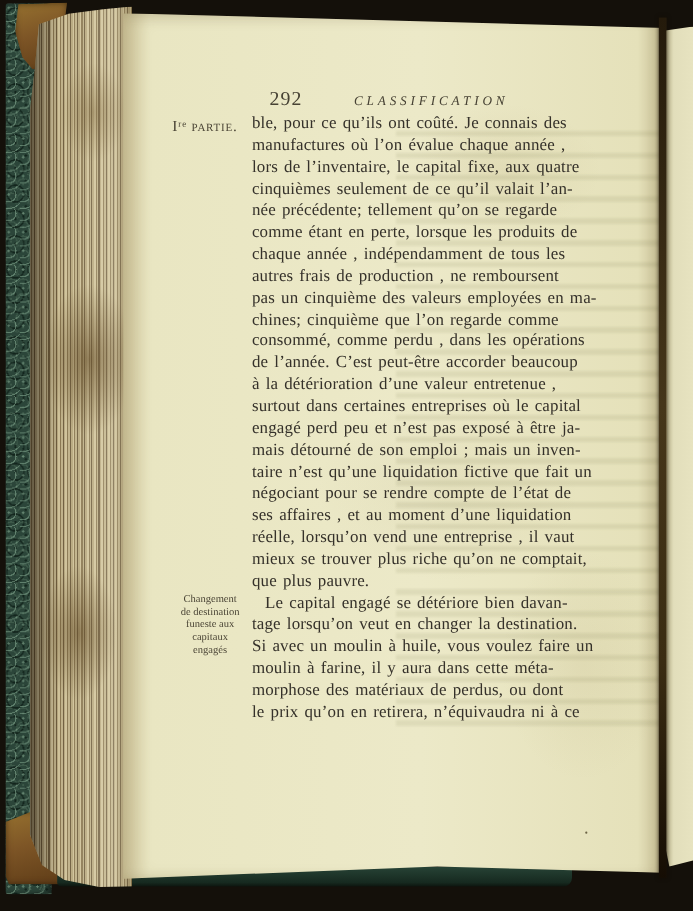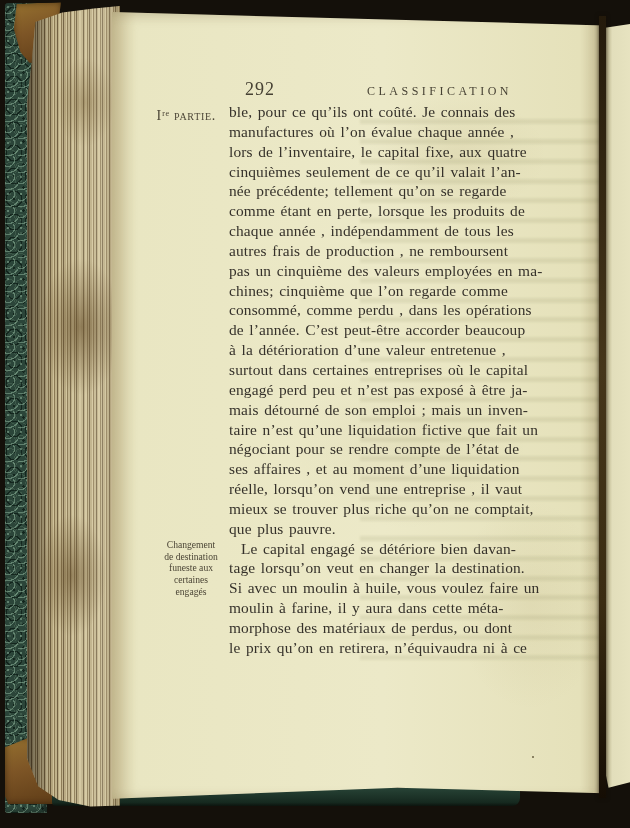--- a/index.html
+++ b/index.html
@@ -106,22 +106,22 @@
     filter:blur(1px);
     pointer-events:none;
   }
 
   
   .pagenum{
     position:absolute;left:133px;top:67px;
     font-size:18px;letter-spacing:1px;color:var(--header-ink);
   }
   .runhead{
-    position:absolute;left:160px;top:72px;width:240px;text-align:right;
-    font-size:12px;letter-spacing:3.5px;color:var(--header-ink);
+    position:absolute;left:160px;top:72px;width:240px;text-align:center;
+    font-size:12px;letter-spacing:3.5px;color:var(--header-ink);font-style:italic;
   }
 
   
   .note1{
     position:absolute;left:18px;top:96px;width:86px;text-align:right;
     font-size:14px;letter-spacing:.7px;color:var(--note-ink);
     font-variant:small-caps;
   }
   .note2{
     position:absolute;left:36px;top:527px;width:86px;text-align:center;
@@ -177,21 +177,21 @@
   <div class="stack"></div>
 
   <div class="page">
     <span class="pagenum">292</span>
     <span class="runhead">CLASSIFICATION</span>
 
     <div class="note1">Iʳᵉ partie.</div>
     <div class="note2">Changement
 de destination
 funeste aux
-certaines
+capitaux
 engagés</div>
 
     <div class="body">
       <p class="p1">ble, pour ce qu’ils ont coûté. Je connais des
 manufactures où l’on évalue chaque année ,
 lors de l’inventaire, le capital fixe, aux quatre
 cinquièmes seulement de ce qu’il valait l’an-
 née précédente; tellement qu’on se regarde
 comme étant en perte, lorsque les produits de
 chaque année , indépendamment de tous les

